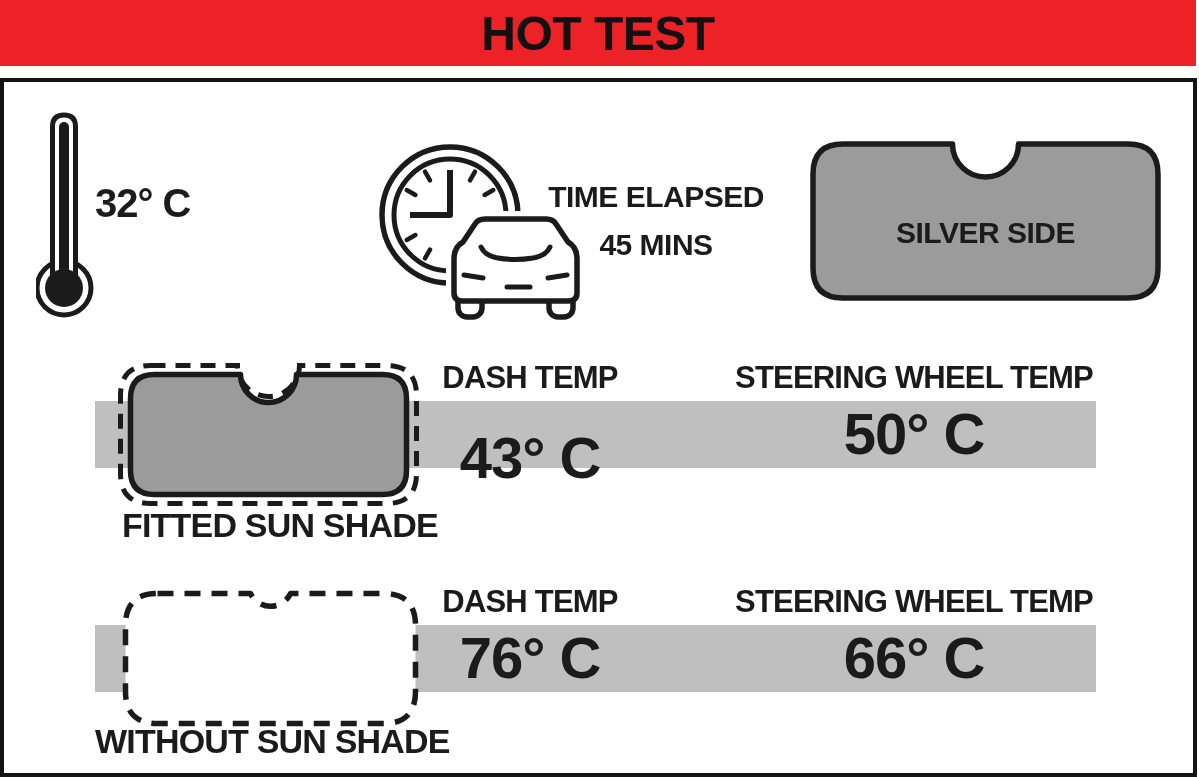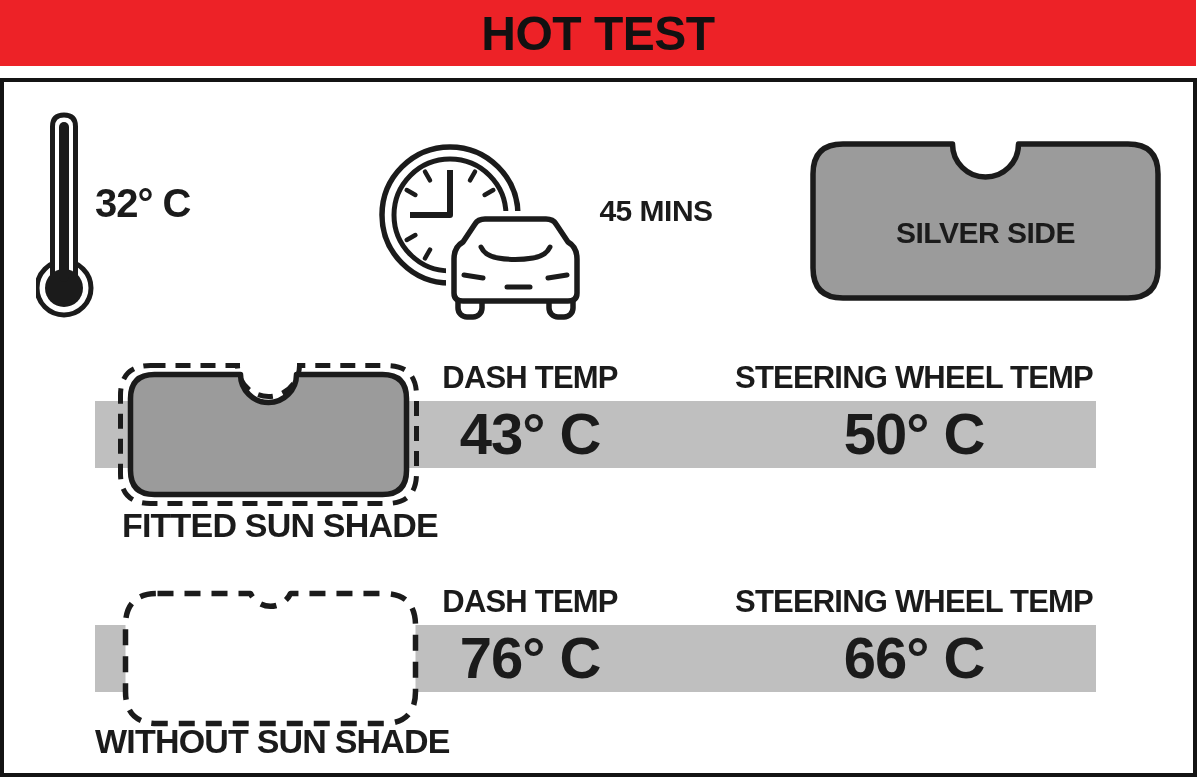--- a/index.html
+++ b/index.html
@@ -98,40 +98,41 @@
     <path d="M82,155 L82,121 Q82,109 91,104 L103,86 Q106,81 113,81 L174,81 Q181,81 184,86 L196,104 Q205,109 205,121 L205,155 Q205,163 196,163 L91,163 Q82,163 82,155 Z" fill="#fff" class="ink-stroke" stroke-width="5.5" stroke-linejoin="round"></path>
     <path d="M109,109 Q113,118 126,120 Q143,123 161,120 Q174,118 178,109" fill="none" class="ink-stroke" stroke-width="5" stroke-linecap="round"></path>
     <g fill="none" class="ink-stroke" stroke-width="5" stroke-linecap="round">
       <path d="M92,137 L111,140"></path>
       <path d="M195,137 L176,140"></path>
       <path d="M135,149 L158,149"></path>
     </g>
   </svg>
 
   <div class="abs time-block" style="left:540px;top:180px;">
+    <div class="cond-label">TIME ELAPSED</div>
     <div class="cond-label time-value">45 MINS</div>
   </div>
 
   <div class="abs" style="left:810px;top:141px;width:351px;height:160px;">
     <svg width="351" height="160" viewBox="-3 -3 351 160">
       <path d="M30,0 L139.5,0 A33,33 0 0 0 205.5,0 L315,0 Q345,0 345,30 L345,124 Q345,154 315,154 L30,154 Q0,154 0,124 L0,30 Q0,0 30,0 Z" class="shade-fill ink-stroke" stroke-width="5.5" stroke-linejoin="round"></path>
     </svg>
     <div class="silver-label-overlay">SILVER SIDE</div>
   </div>
 
   <div>
     <div class="temp-bar" style="top:401px;"></div>
 
     <svg class="abs" style="left:117px;top:362px;" width="303" height="145" viewBox="-3.5 -3.5 303 145">
       <path d="M30,0 L117,0 A31,31 0 0 0 179,0 L266,0 Q296,0 296,30 L296,108 Q296,138 266,138 L30,138 Q0,138 0,108 L0,30 Q0,0 30,0 Z" fill="none" class="ink-stroke" stroke-width="5" stroke-dasharray="15 10"></path>
       <path transform="translate(10,9)" d="M24,0 L110,0 A28,28 0 0 0 166,0 L252,0 Q276,0 276,24 L276,96 Q276,120 252,120 L24,120 Q0,120 0,96 L0,24 Q0,0 24,0 Z" class="shade-fill ink-stroke" stroke-width="5.5" stroke-linejoin="round"></path>
     </svg>
 
     <div class="col-header" style="left:380px;top:361px;width:300px;">DASH TEMP</div>
-    <div class="col-value" style="left:380px;top:401px;width:300px;">43° C</div>
+    <div class="col-value" style="left:380px;top:425px;width:300px;">43° C</div>
 
     <div class="col-header" style="left:714px;top:361px;width:400px;">STEERING WHEEL TEMP</div>
     <div class="col-value" style="left:714px;top:401px;width:400px;">50° C</div>
 
     <div class="shade-caption" style="left:122px;top:506px;">FITTED SUN SHADE</div>
   </div>
 
   <div>
     <div class="temp-bar" style="top:625px;"></div>
 

